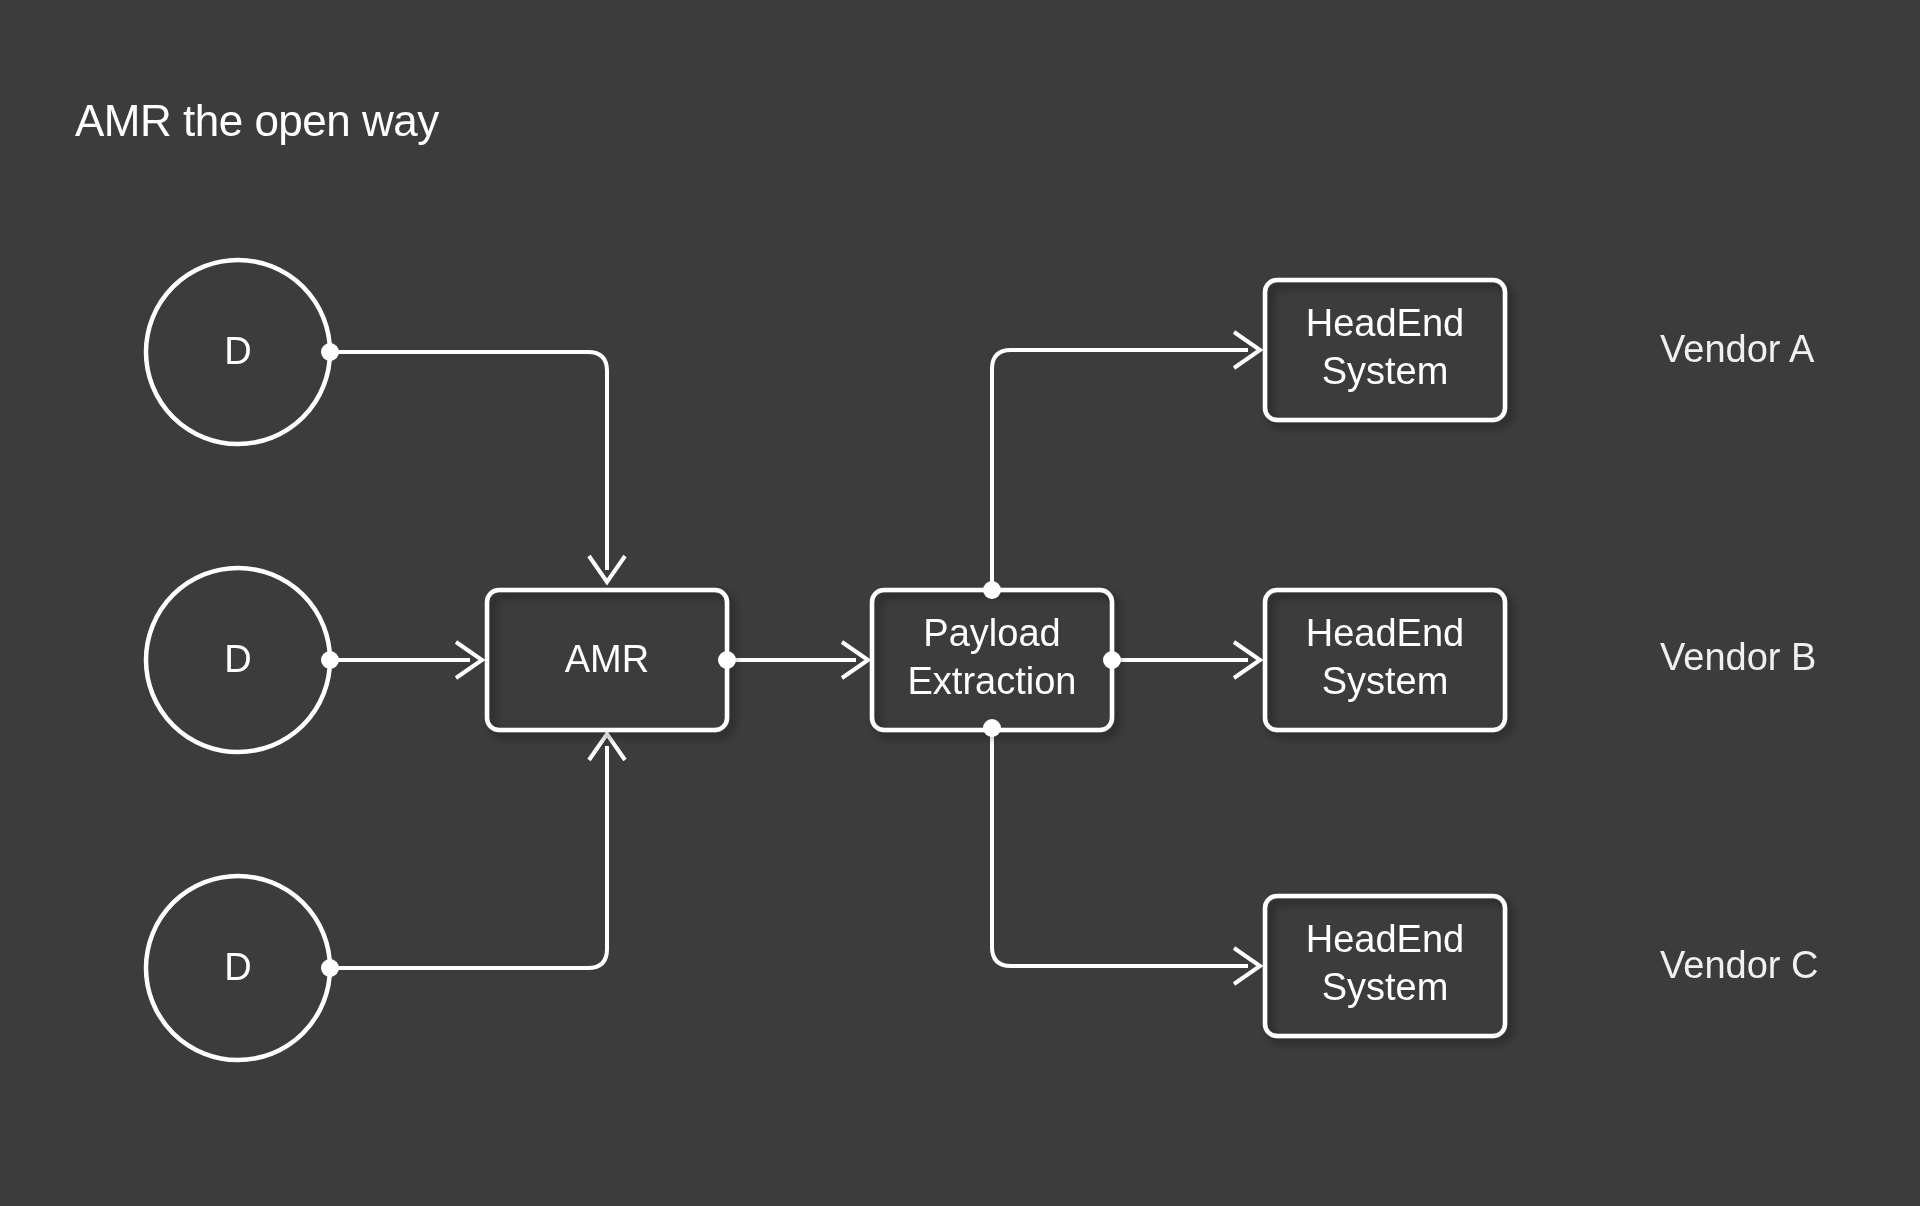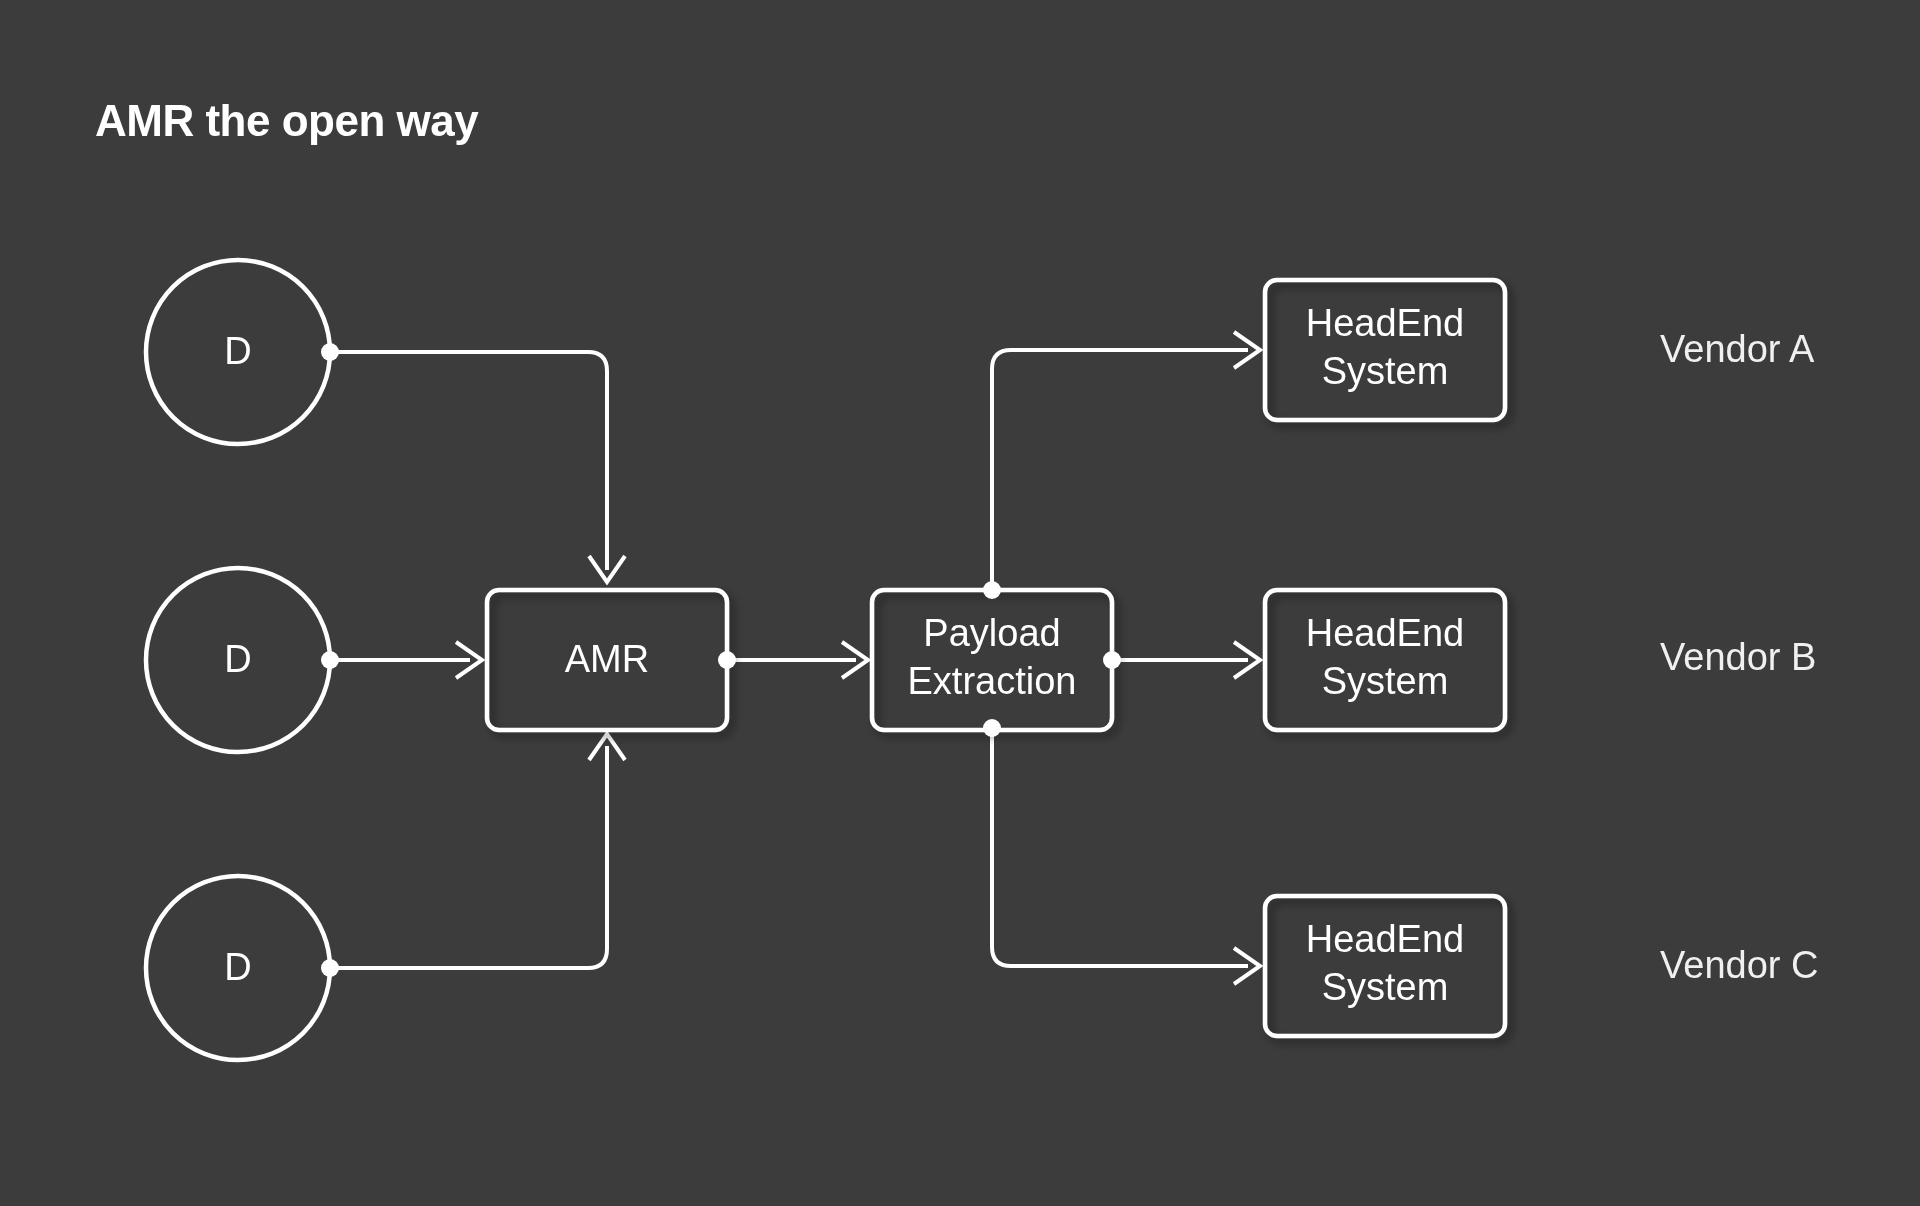--- a/index.html
+++ b/index.html
@@ -8,25 +8,24 @@
     background:#3c3c3c;
     font-family:"Liberation Sans", sans-serif;
     overflow:hidden;
     position:relative;
   }
   #slide{position:absolute;inset:0;}
   #page-title{
     position:absolute;
     left:75px; top:96px;
     font-size:44px;
-    font-weight:bold;
+    font-weight:normal;
     color:#ffffff;
     letter-spacing:-0.5px;
     white-space:nowrap;
-    margin-left:20px;
   }
   svg#diagram{position:absolute;left:0;top:0;width:1920px;height:1206px;}
   .node-shape{fill:none;stroke:#ffffff;stroke-width:4.5;}
   .node-box{fill:none;stroke:#ffffff;stroke-width:4.5;}
   .edge{fill:none;stroke:#ffffff;stroke-width:4;stroke-linecap:butt;stroke-linejoin:round;}
   .dot{fill:#ffffff;stroke:none;}
   .arrowhead{fill:none;stroke:#ffffff;stroke-width:4;stroke-linecap:butt;stroke-linejoin:miter;}
   .node-label{
     fill:#ffffff;
     font-family:"Liberation Sans", sans-serif;

